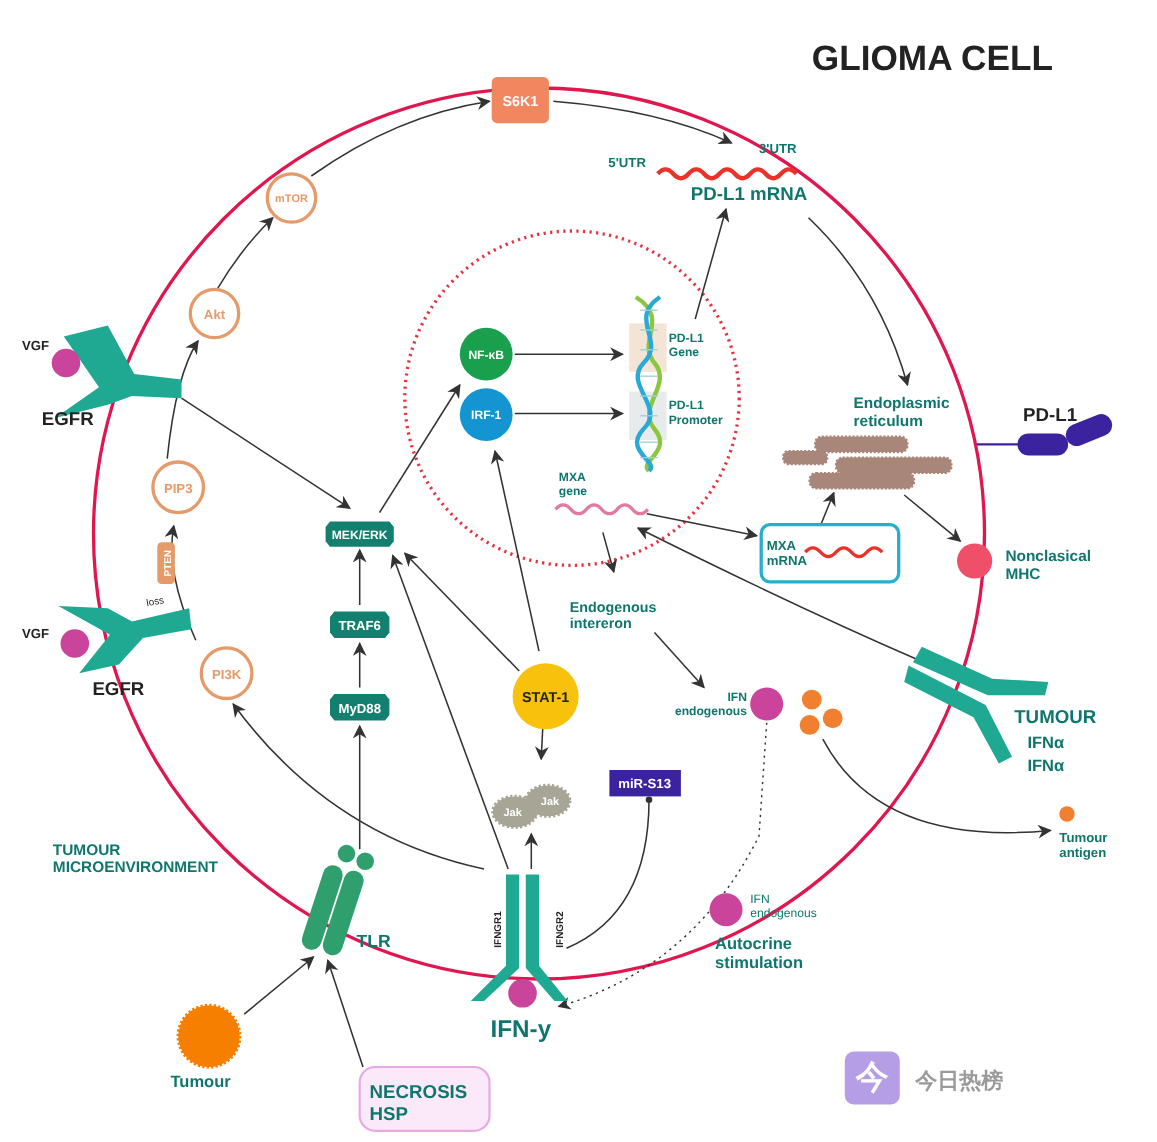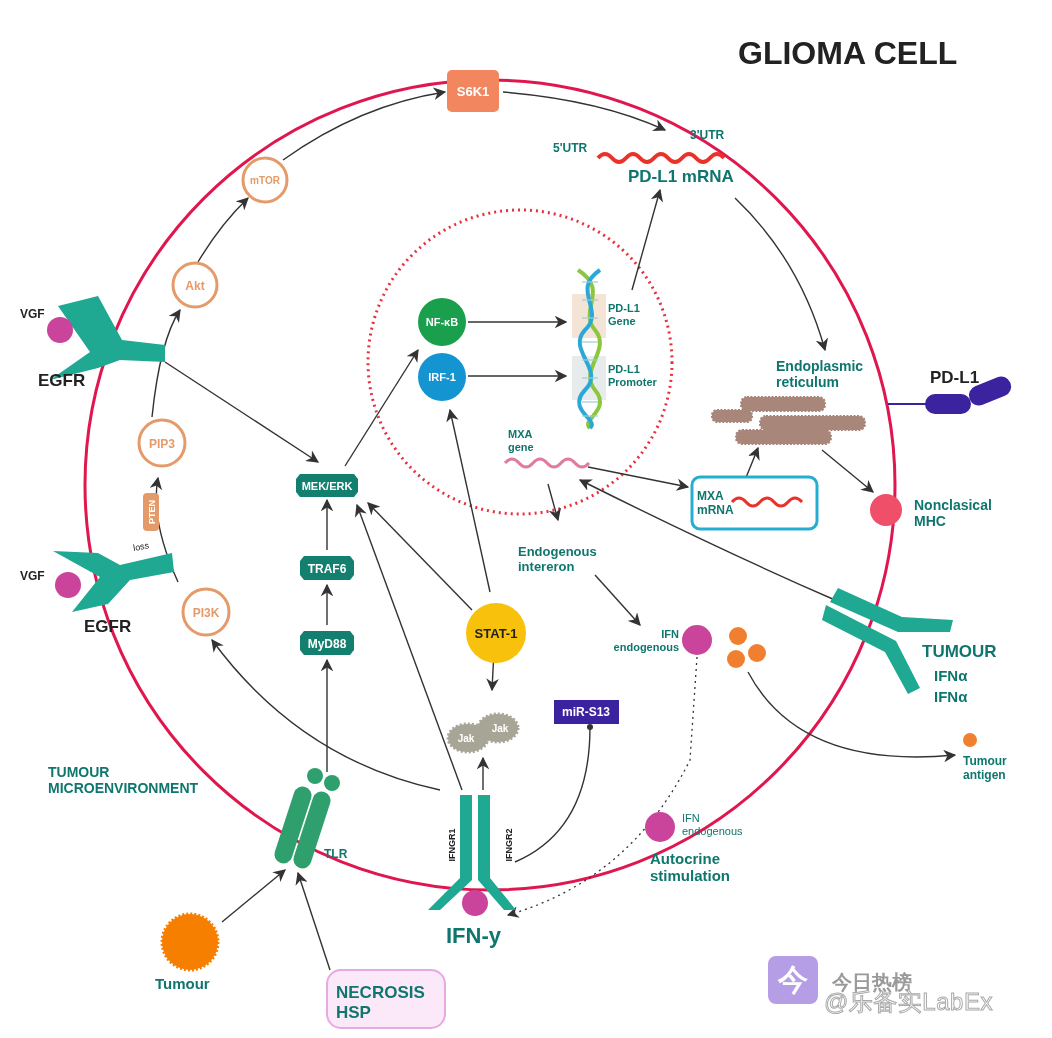--- a/index.html
+++ b/index.html
@@ -274,27 +274,26 @@
 intereron</div>
 <div class="t" style="left:587px;top:628px;font-size:11px;text-align:right;width:92px;">IFN
 endogenous</div>
 <div class="t" style="left:922px;top:642px;font-size:17px;">TUMOUR</div>
 <div class="t" style="left:934px;top:667px;font-size:15px;">IFNα</div>
 <div class="t" style="left:934px;top:688px;font-size:15px;">IFNα</div>
 <div class="t" style="left:963px;top:755px;font-size:12px;">Tumour
 antigen</div>
 <div class="t" style="left:48px;top:764px;font-size:14px;">TUMOUR
 MICROENVIRONMENT</div>
-<div class="t" style="left:324px;top:848px;font-size:12px;">TLR</div>
+<div class="t" style="left:324px;top:848px;font-size:16px;">TLR</div>
 <div class="t" style="left:155px;top:975px;font-size:15px;">Tumour</div>
 <div class="t" style="left:336px;top:983px;font-size:17px;">NECROSIS
 HSP</div>
 <div class="t" style="left:446px;top:923px;font-size:22px;">IFN-y</div>
 <div class="t" style="left:682px;top:812px;font-size:11px;font-weight:normal;">IFN
 endogenous</div>
 <div class="t" style="left:650px;top:850px;font-size:15px;">Autocrine
 stimulation</div>
 
 <div class="watermark">
   <div class="wm-icon">今</div>
   <div class="wm-title">今日热榜</div>
-  <div class="wm-sub">@乐备实LabEx</div>
 </div>
 
 </body></html>

